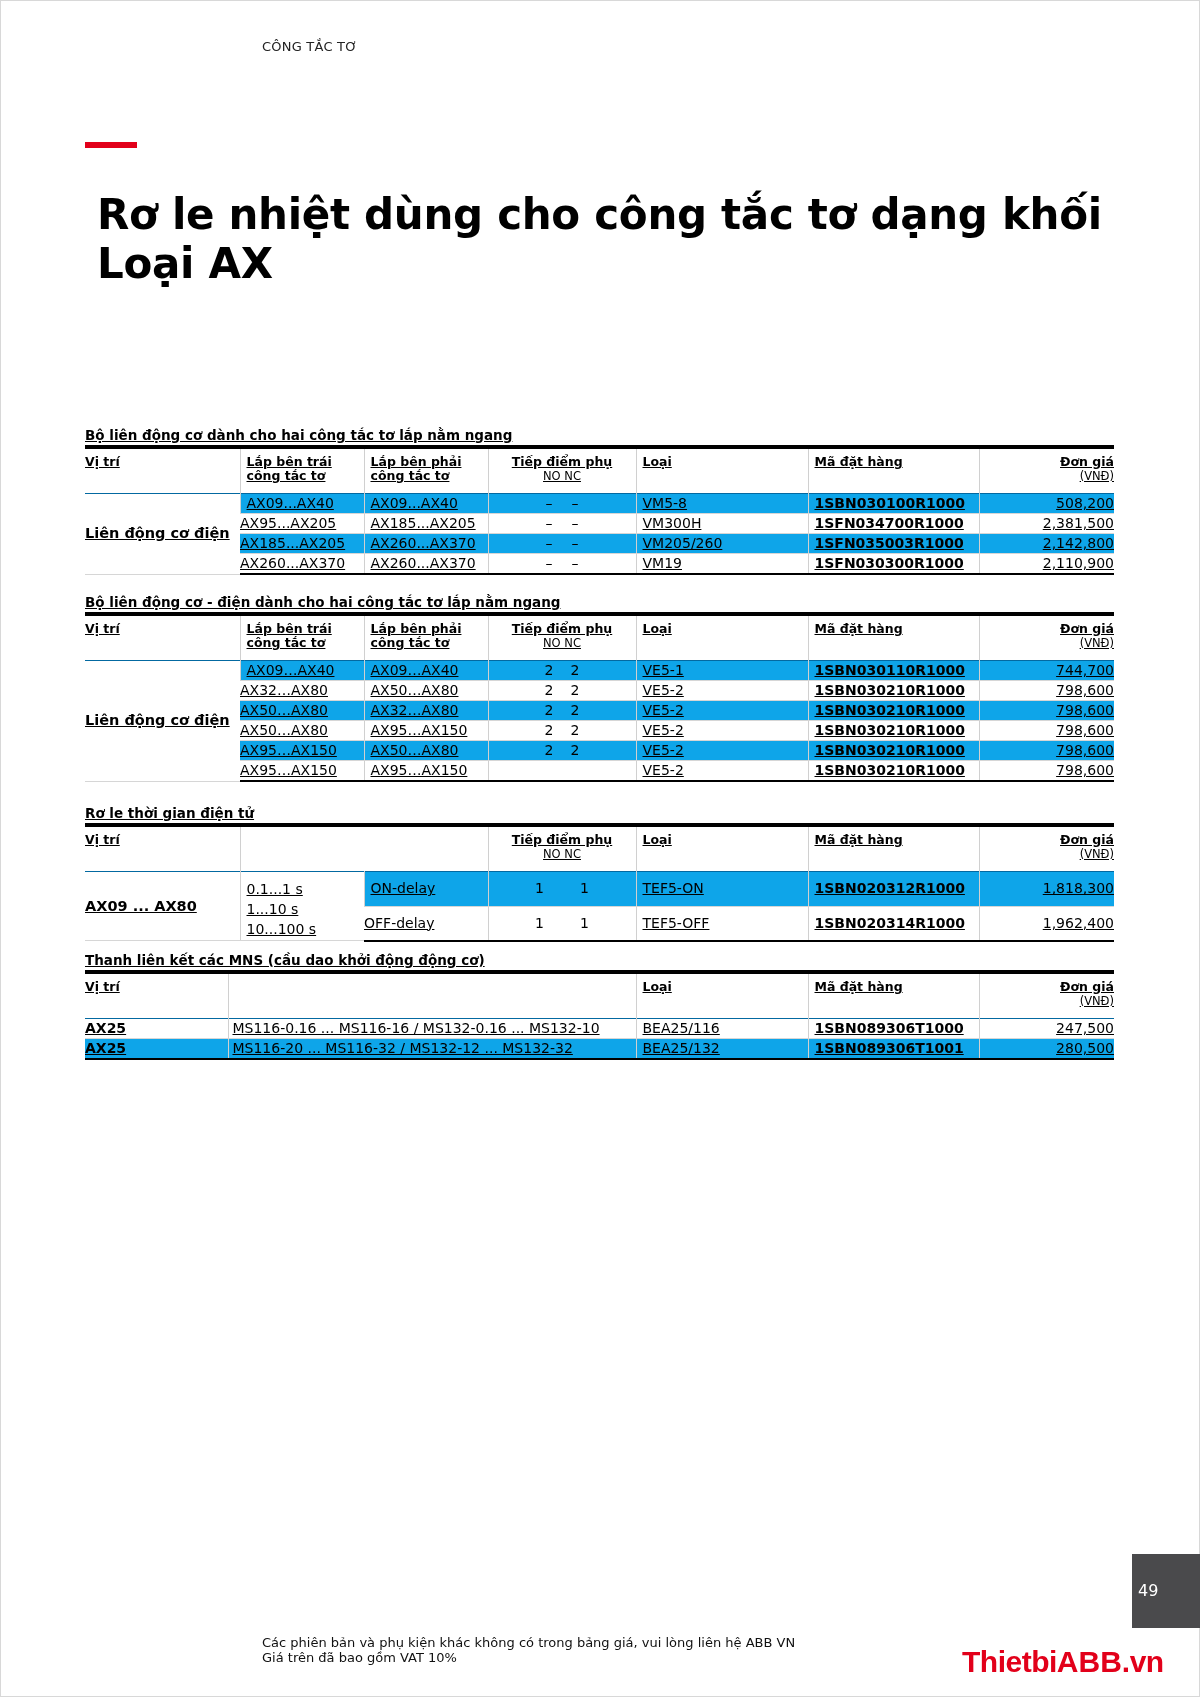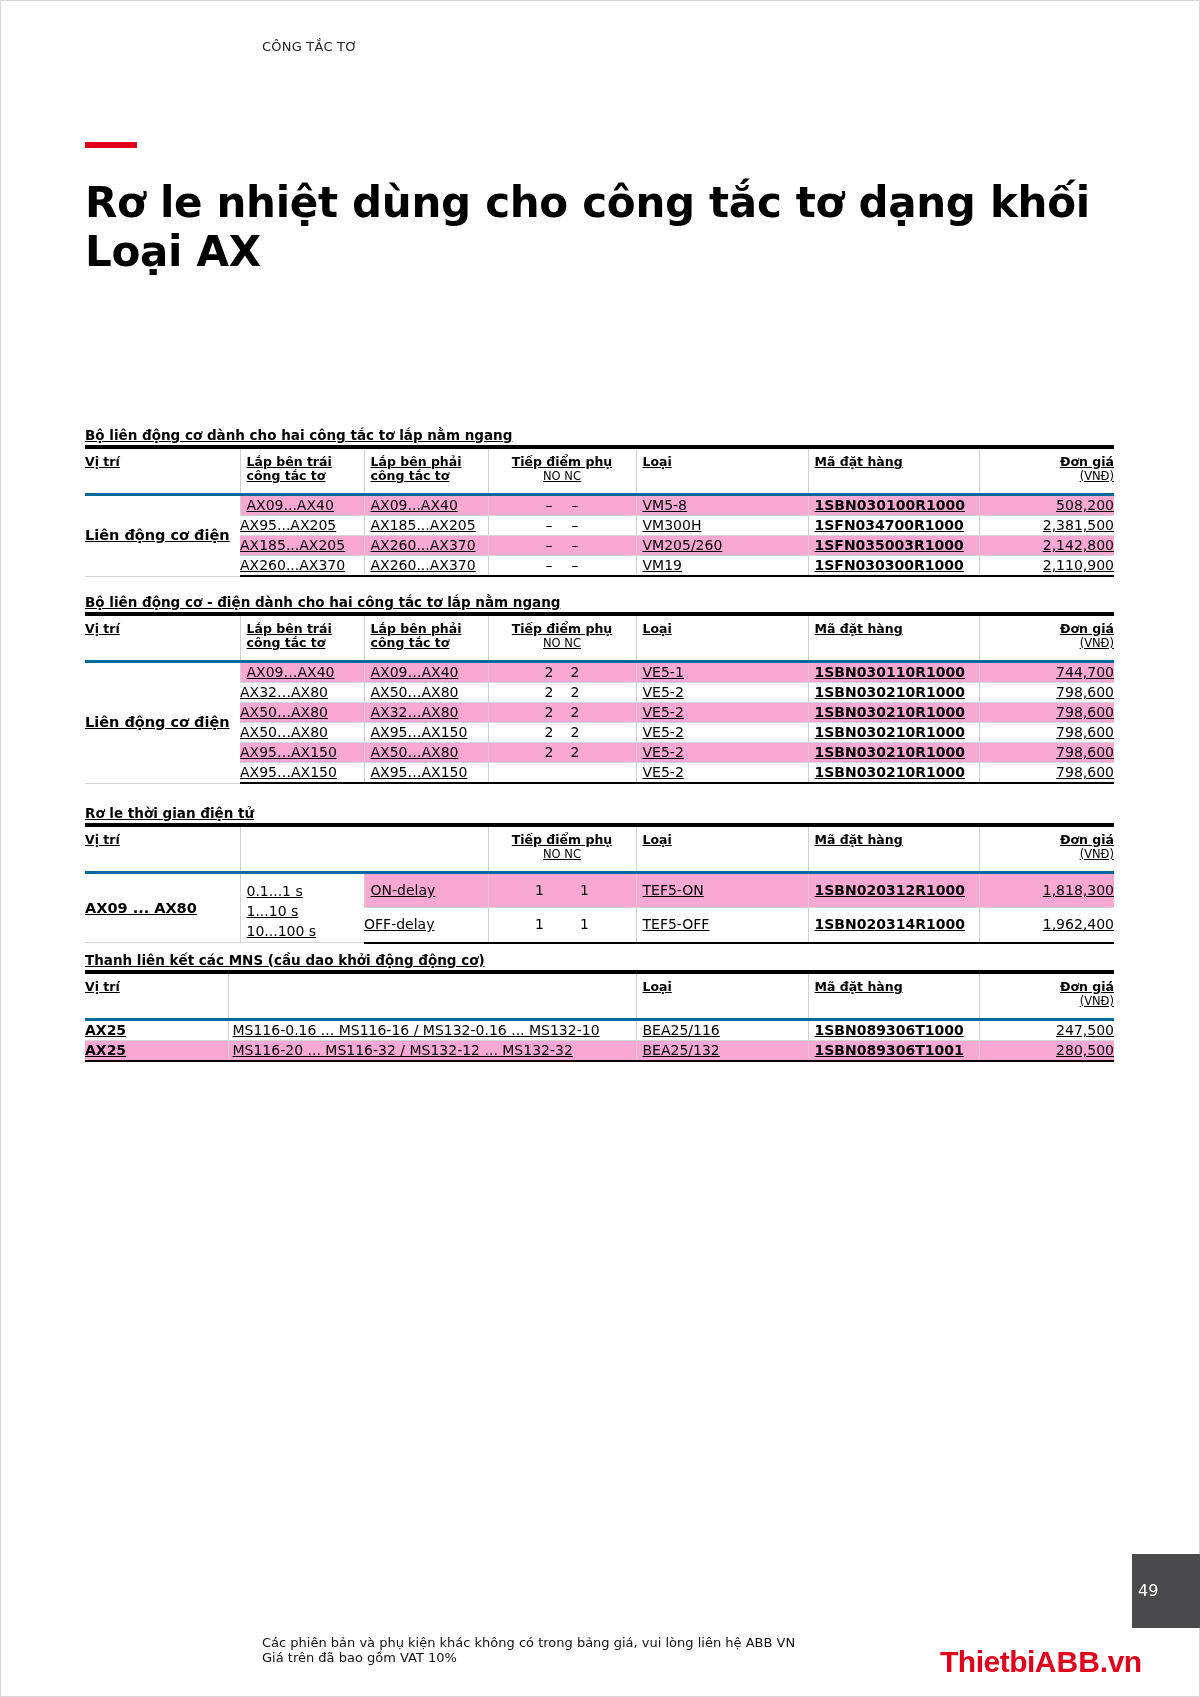--- a/index.html
+++ b/index.html
@@ -4,49 +4,49 @@
 <style>
   html, body { margin: 0; padding: 0; background: #ffffff; }
   body { width: 1200px; height: 1697px; position: relative; overflow: hidden;
          font-family: "DejaVu Sans", sans-serif; color: #000; }
   .frame { position: absolute; left: 0; top: 0; width: 1198px; height: 1695px;
            border: 1px solid #d8d8d8; }
   .section-label { position: absolute; left: 262px; top: 39px; font-size: 13px; color: #222;
                    letter-spacing: 0.2px; }
   .red-bar { position: absolute; left: 85px; top: 142px; width: 52px; height: 6px; background: #e2001a; }
   .title { position: absolute; left: 85px; top: 178px; font-size: 42px; font-weight: bold;
-           line-height: 49px; margin: 0; letter-spacing: -0.3px; }
+           line-height: 49px; margin: 12px; letter-spacing: -0.3px; }
 
   .tbl-block { position: absolute; left: 85px; width: 1029px; text-decoration: underline; }
   .tbl-title { font-size: 13.5px; font-weight: bold; height: 20px; line-height: 20px; }
   table { width: 100%; border-collapse: collapse; table-layout: fixed; }
-  thead tr { border-top: 4px solid #000; border-bottom: 3px solid #0369a1; }
+  thead tr { border-top: 4px solid #000; border-bottom: 1px solid #0369a1; }
   thead th { font-size: 12.5px; font-weight: bold; text-align: left; vertical-align: top;
              padding: 6px 6px 4px 6px; height: 34px; line-height: 14px; border-left: 1px solid #d0d0d0; }
   thead th:first-child { border-left: none; padding-left: 0; }
   th .sub { font-weight: normal; font-size: 11.5px; display: block; }
   th.center { text-align: center; margin-left: 48px; }
   th.right { text-align: right; padding-right: 0; }
   tbody tr { height: 20px; }
   tbody td { font-size: 14px; padding: 0 6px; line-height: 19px; border-left: 1px solid #d0d0d0;
              border-bottom: 1px solid #d6d6d6; white-space: nowrap; }
   tbody td:first-child { border-left: none; padding-left: 0; }
   tbody tr:last-child td { border-bottom: 2px solid #000; }
   tbody td.rowhead { font-weight: bold; font-size: 14.5px; background: #fff; vertical-align: middle; }
-  tr.shade td.s { background: #f9a8d4; }
+  tr.shade td.s { background: #0ea5e9; }
   td.code { font-weight: bold; }
   td.price { text-align: right; padding-right: 0; }
   td.center { text-align: center; }
   .nonc { display: inline-block; width: 64px; text-align: center; letter-spacing: 0; }
   .nonc span { display: inline-block; width: 26px; text-align: center; }
 
   .footer-note { position: absolute; left: 262px; top: 1635px; font-size: 13px; line-height: 15px; color: #111; }
   .page-num { position: absolute; left: 1132px; top: 1554px; width: 68px; height: 74px; background: #4a4a4c;
               color: #fff; font-size: 16px; line-height: 74px; padding-left: 6px; box-sizing: border-box; }
-  .brand { position: absolute; left: 940px; top: 1645px; font-size: 30px; font-weight: bold; color: #e2001a;
+  .brand { position: absolute; left: 962px; top: 1645px; font-size: 30px; font-weight: bold; color: #e2001a;
            font-family: "Liberation Sans", sans-serif; letter-spacing: -0.5px; }
   .brand .abb { font-weight: 900; letter-spacing: 0px; }
 </style>
 </head>
 <body>
 
 <div class="frame"></div>
 
 <div class="section-label">CÔNG TẮC TƠ</div>
 <div class="red-bar"></div>

